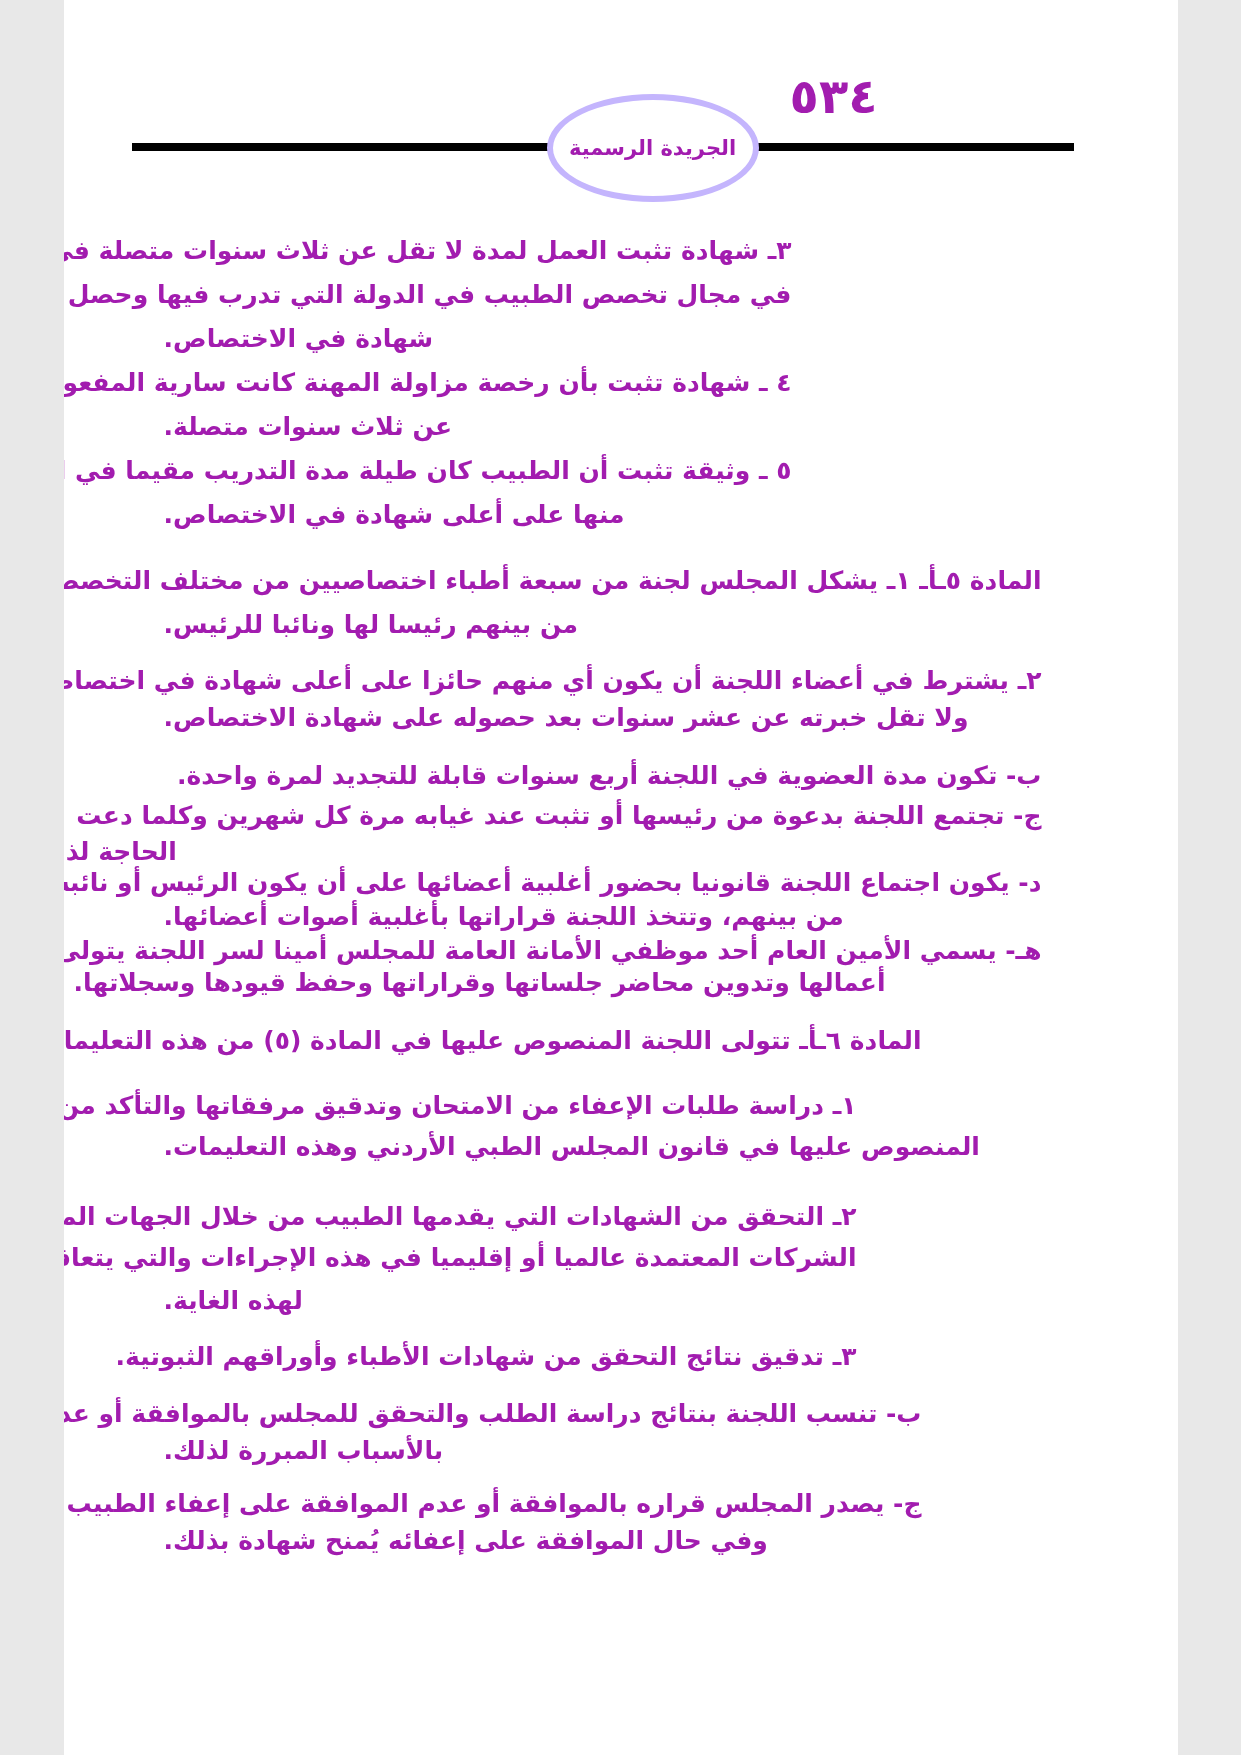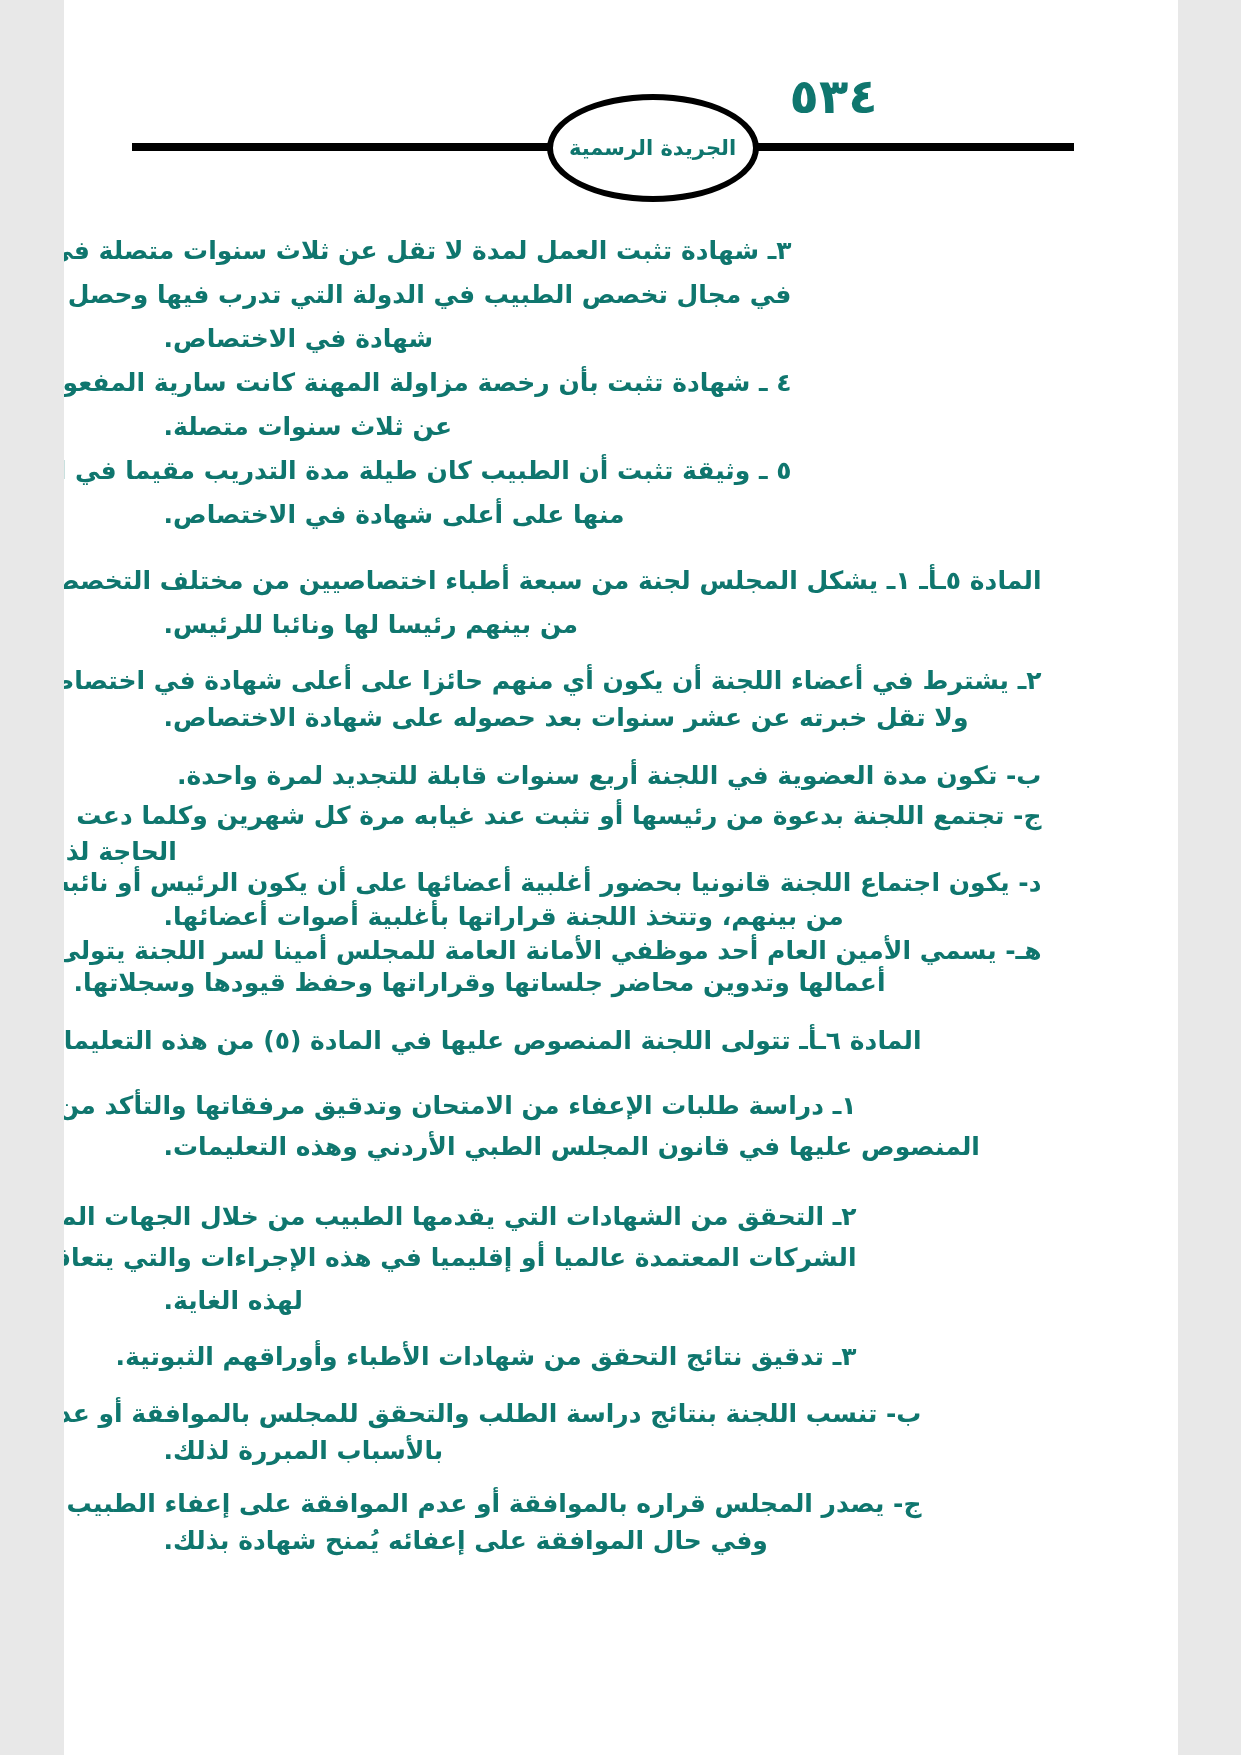--- a/index.html
+++ b/index.html
@@ -3,30 +3,30 @@
 <meta charset="utf-8">
 <title>الجريدة الرسمية</title>
 <style>
   html,body{margin:0;padding:0;background:#e8e8e8;}
   .page{
     position:relative;
     width:1068px;height:1755px;
     margin:0 auto;
     background:#ffffff;
     direction:rtl;
-    color:#0f766e;
+    color:#a21caf;
     font-family:"DejaVu Sans",sans-serif;
     overflow:hidden;
     padding-left:46px;
   }
   
   .rule{position:absolute;top:143px;left:68px;right:104px;height:8px;background:#000;z-index:1;}
   .badge{
     position:absolute;top:94px;left:483px;width:212px;height:108px;
-    background:#fff;border:6px solid #000000;border-radius:50%;
+    background:#fff;border:6px solid #c4b5fd;border-radius:50%;
     display:flex;align-items:center;justify-content:center;
     z-index:2;box-sizing:border-box;
   }
   .badge-text{font-size:21px;font-weight:700;white-space:nowrap;}
   .page-num{
     position:absolute;top:72px;right:300px;
     font-size:48px;font-weight:700;line-height:1;z-index:1;
   }
   
   .ln{

